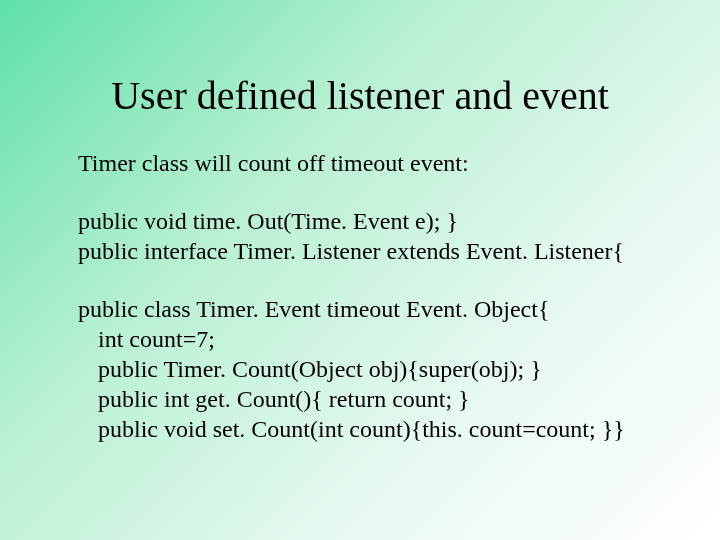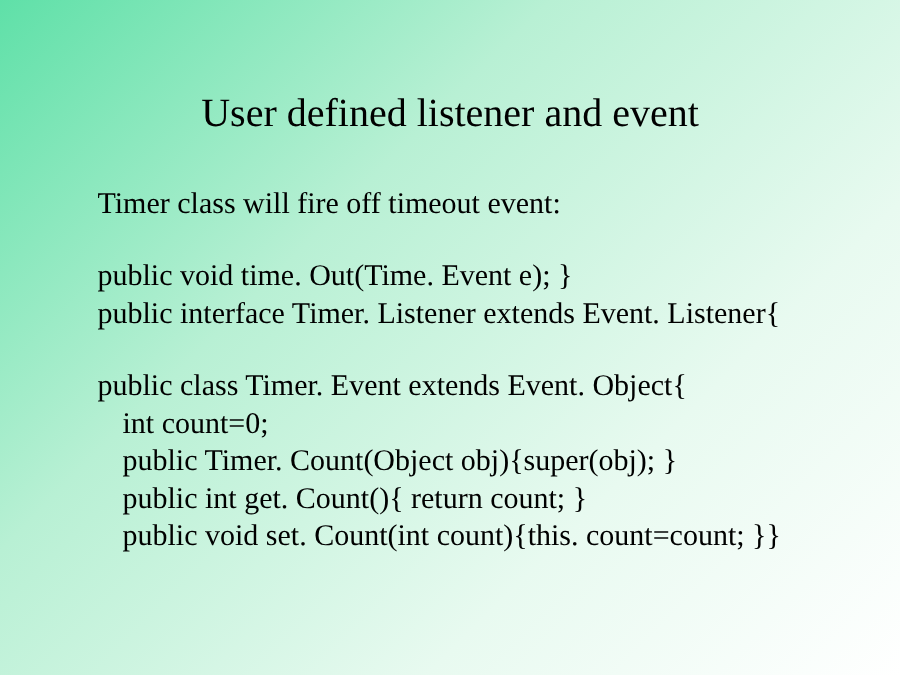--- a/index.html
+++ b/index.html
@@ -9,46 +9,46 @@
   font-family:"Times New Roman",Times,serif;
   color:#000;
   position:relative;
   overflow:hidden;
 }
 .title{
   position:absolute;
   top:72px;
   left:0;right:0;
   text-align:center;
-  font-size:32px;
+  font-size:40px;
 }
 .body{
   position:absolute;
   top:148px;
   left:78px;
   right:60px;
   font-size:24px;
   line-height:1.25;
 }
 .para{margin-bottom:28px}
 .indent{padding-left:20px}
 </style>
 </head>
 <body>
 
 <div class="title">User defined listener and event</div>
 
 <div class="body">
-  <div class="para">Timer class will fire off timeout event:</div>
+  <div class="para">Timer class will count off timeout event:</div>
 
   <div class="para">
     <div> public void time. Out(Time. Event e); }</div>
     <div>public interface Timer. Listener extends Event. Listener{</div>
   </div>
 
   <div>
-    <div>public class Timer. Event extends Event. Object{</div>
-    <div class="indent">int count=0;</div>
+    <div>public class Timer. Event timeout Event. Object{</div>
+    <div class="indent">int count=7;</div>
     <div class="indent">public Timer. Count(Object obj){super(obj); }</div>
     <div class="indent">public int get. Count(){ return count; }</div>
     <div class="indent">public void set. Count(int count){this. count=count; }}</div>
   </div>
 </div>
 
 </body></html>

